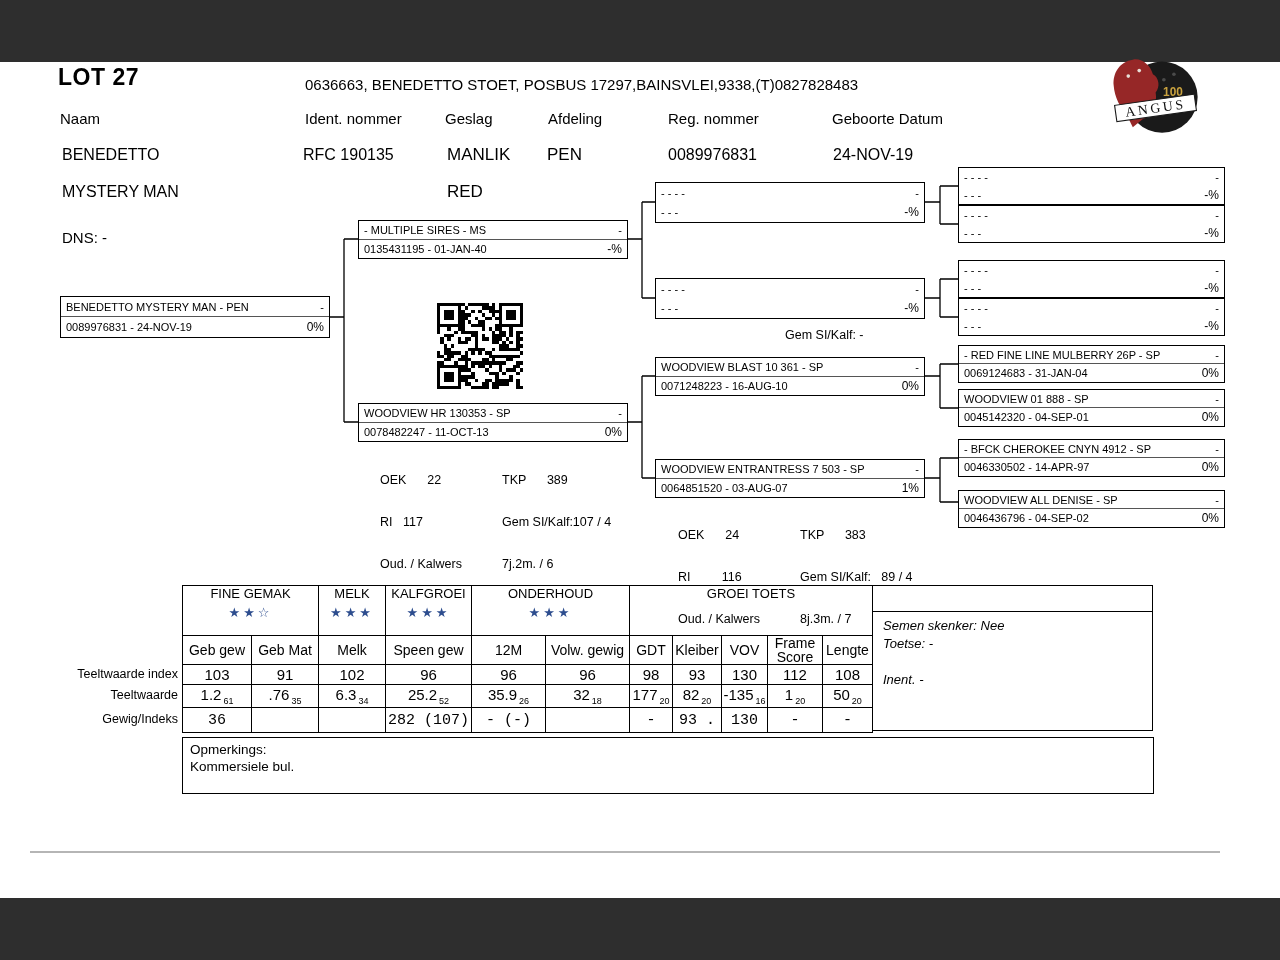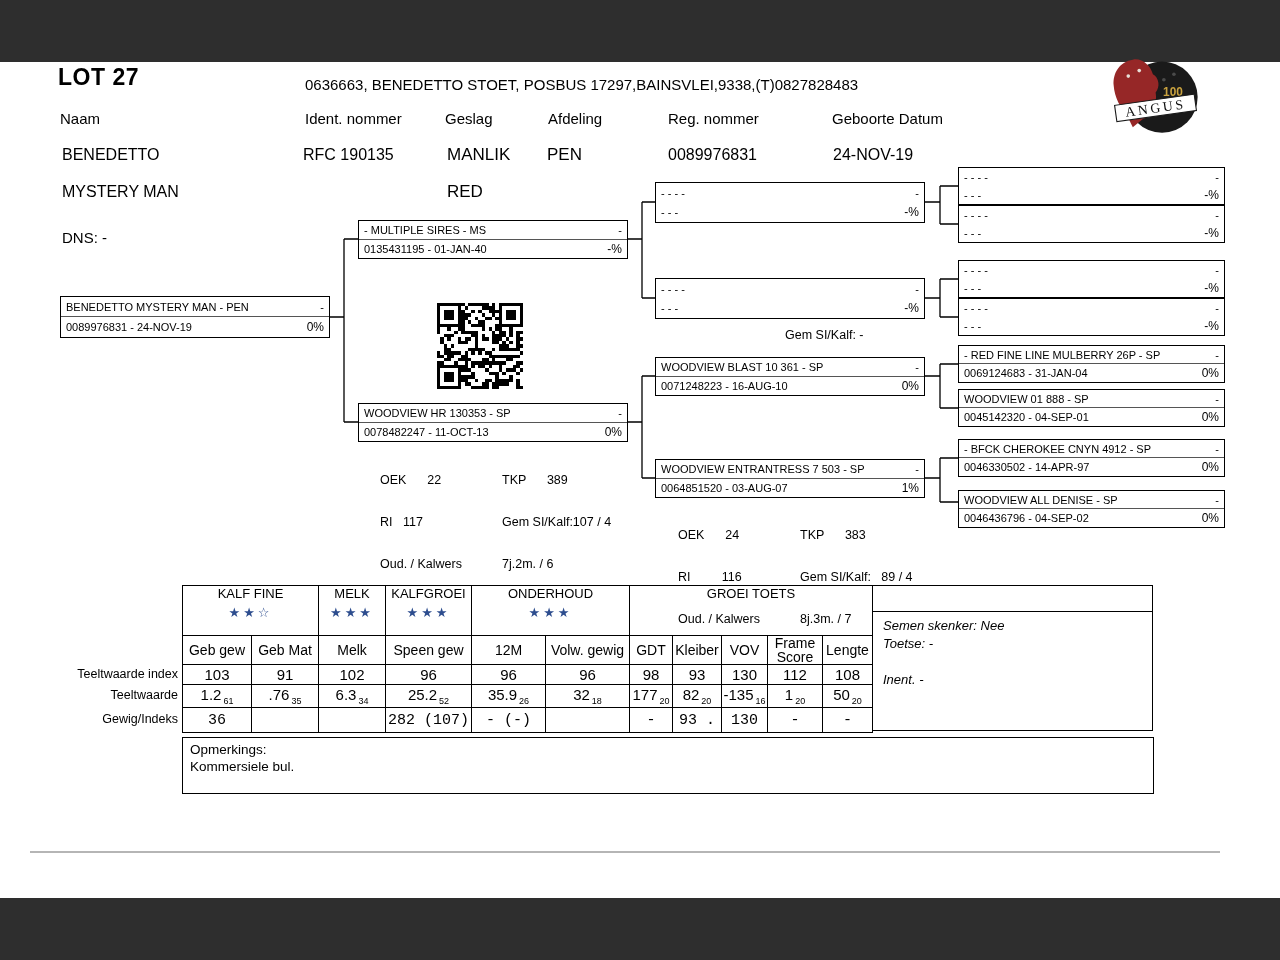--- a/index.html
+++ b/index.html
@@ -628,21 +628,21 @@
           <col style="width:84px">
           <col style="width:43px">
           <col style="width:49px">
         <col style="width:46px">
           <col style="width:55px">
           <col style="width:50px">
       </colgroup>
       <tbody>
           <tr>
         <th class="ghead" colspan="2">
-          <div class="glabel">KALF FINE</div>
+          <div class="glabel">FINE GEMAK</div>
           <div class="stars">★★☆</div>
         </th>
         <th class="ghead">
           <div class="glabel">MELK</div>
           <div class="stars">★★★</div>
         </th>
         <th class="ghead">
           <div class="glabel">KALFGROEI</div>
           <div class="stars">★★★</div>
         </th>

